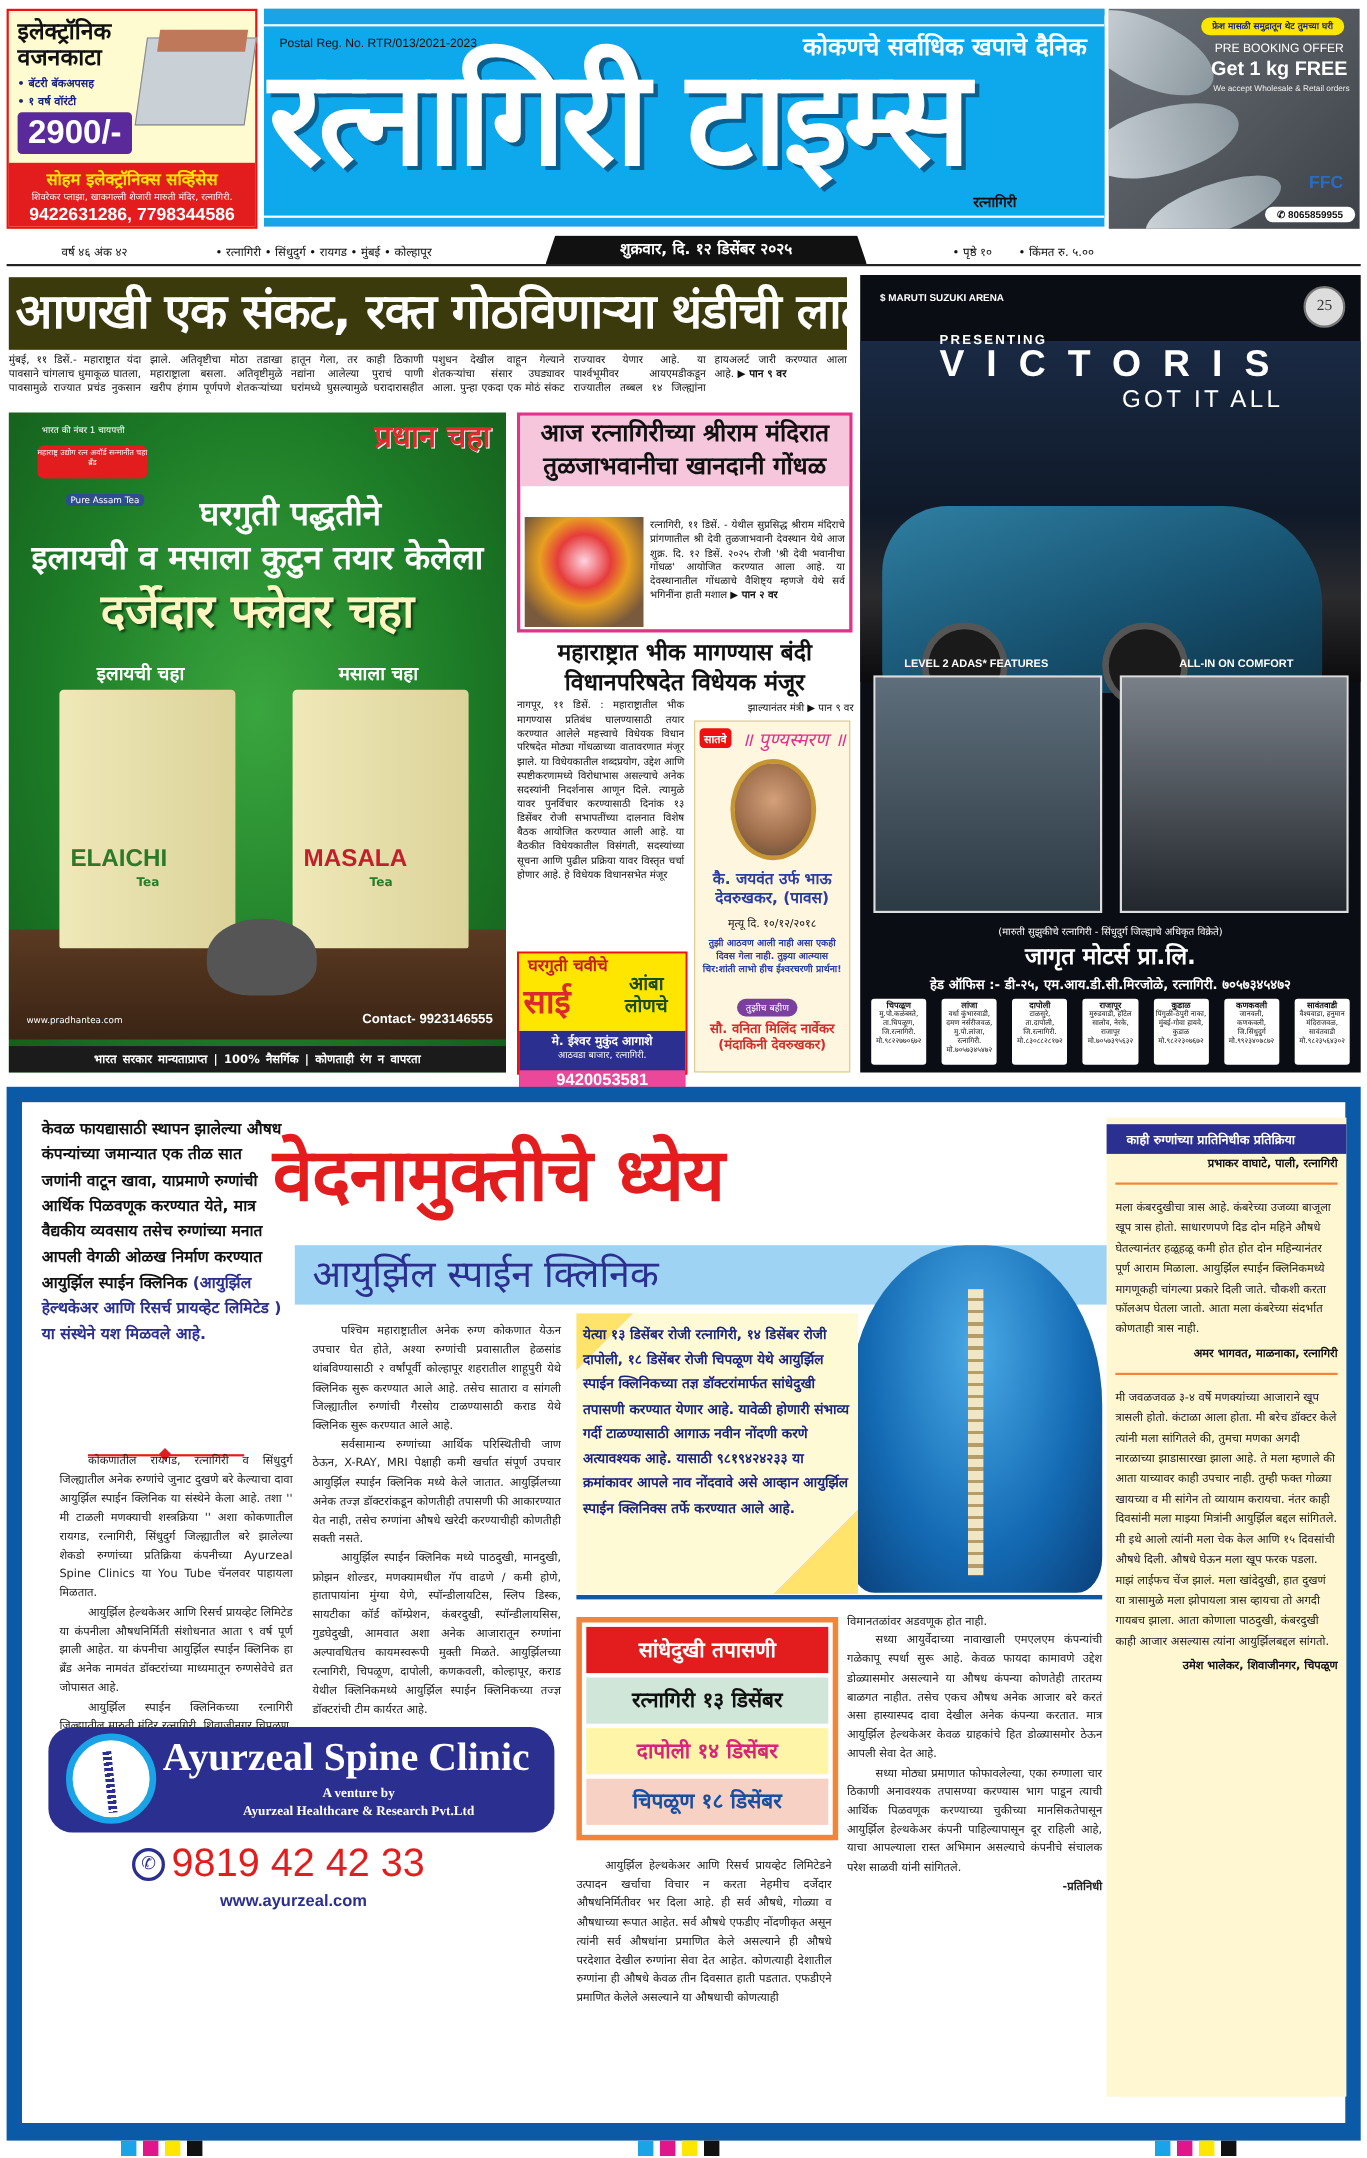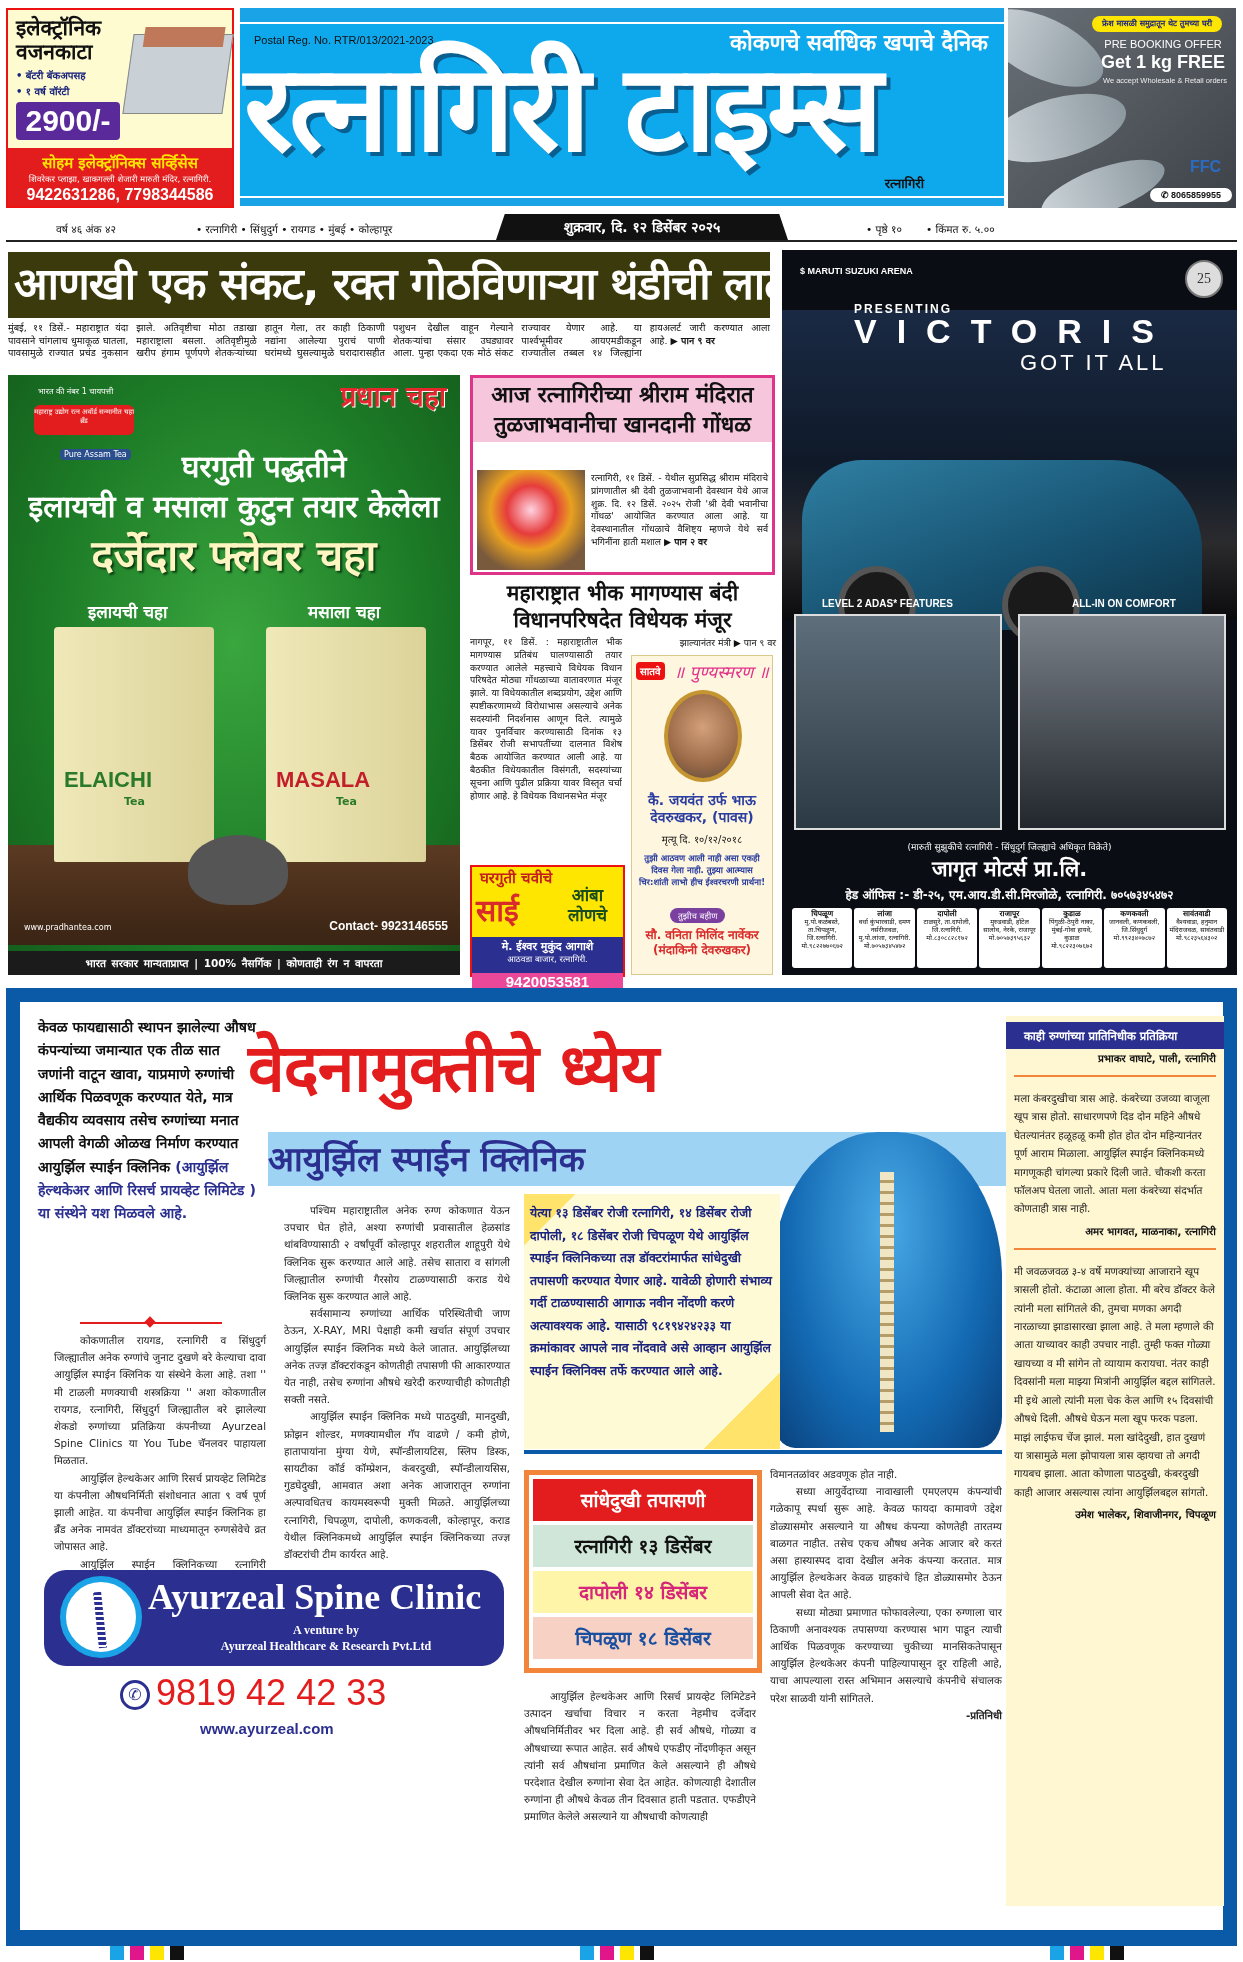--- a/index.html
+++ b/index.html
@@ -94,35 +94,35 @@
 #ad-car .got{position:absolute;left:238px;top:100px;font-size:22px;color:#fff;letter-spacing:3px;font-family:"Liberation Sans",sans-serif}
 #ad-car .car{position:absolute;left:20px;top:150px;width:400px;height:170px;background:linear-gradient(160deg,#2f7fa3,#16506e 60%,#0e3246);border-radius:60px 90px 20px 20px}
 #ad-car .car:before,#ad-car .car:after{content:"";position:absolute;bottom:-14px;width:66px;height:66px;border-radius:50%;background:#1a1a1a;border:6px solid #555}
 #ad-car .car:before{left:36px}#ad-car .car:after{left:200px}
 #ad-car .ft{position:absolute;top:348px;font-size:10px;color:#fff;font-weight:bold;font-family:"Liberation Sans",sans-serif}
 #ad-car .g1,#ad-car .g2{position:absolute;top:364px;width:208px;height:216px;border:2px solid #ddd;background:linear-gradient(#5e6e7a,#2c3a44)}
 #ad-car .g1{left:12px}#ad-car .g2{left:236px;background:linear-gradient(#7a8088,#22272d)}
 #ad-car .auth{position:absolute;left:0;right:0;top:590px;text-align:center;font-size:9px;color:#fff}
 #ad-car .dealer{position:absolute;left:0;right:0;top:604px;text-align:center;font-size:21px;color:#fff;font-weight:bold}
 #ad-car .ho{position:absolute;left:0;right:0;top:636px;text-align:center;font-size:12px;color:#fff;font-weight:bold}
-#ad-car .brs{position:absolute;left:10px;right:10px;top:658px;display:flex;gap:2px}
+#ad-car .brs{position:absolute;left:10px;right:10px;top:658px;display:flex;gap:14px}
 #ad-car .br{flex:1;background:#fff;border-radius:3px;height:60px;font-size:6.5px;text-align:center;padding:2px;line-height:8px}
 #ad-car .br b{display:block;font-size:7.5px}
 
 #ayz{left:6px;top:988px;width:1231px;height:958px;background:#0a5aa8;padding:14px 14px 14px 14px}
 #ayz .inner{position:absolute;left:14px;top:14px;right:14px;bottom:16px;background:#fff}
 #ayz .intro{position:absolute;left:18px;top:14px;width:218px;font-size:14.2px;font-weight:bold;line-height:23.3px;color:#111}
 #ayz .intro2{color:#2b2f8f}
 #ayz .big{position:absolute;left:228px;top:18px;font-size:66px;font-weight:bold;color:#e31d1d;letter-spacing:-1px}
-#ayz .strip{position:absolute;left:248px;top:130px;width:746px;height:54px;background:#9fd3f4;font-size:34px;font-weight:bold;color:#2b2f8f;line-height:54px;}
+#ayz .strip{position:absolute;left:248px;top:130px;width:746px;height:54px;background:#9fd3f4;font-size:34px;font-weight:normal;color:#2b2f8f;line-height:54px;padding-left:16px}
 #ayz .sep{position:absolute;left:60px;top:320px;width:142px;height:2px;background:#e31d1d}
 #ayz .sep:after{content:"";position:absolute;left:66px;top:-4px;width:8px;height:8px;background:#e31d1d;transform:rotate(45deg)}
 .col{position:absolute;font-size:10.3px;line-height:17.2px;text-align:justify;color:#222}
 .col p{text-indent:26px}
-#ayz .c1{left:34px;top:330px;width:212px}
+#ayz .c1{left:34px;top:318px;width:212px}
 #ayz .c2{left:264px;top:200px;width:226px}
 #ayz .event{position:absolute;left:504px;top:192px;width:256px;height:255px;background:linear-gradient(135deg,#ffe36a 0 10%,#fffad6 10% 85%,#ffe36a 85%);font-size:12.4px;font-weight:bold;line-height:22.5px;color:#1a237e;padding:8px 6px}
 #ayz .spine{position:absolute;left:752px;top:130px;width:230px;height:316px;background:radial-gradient(ellipse at 50% 30%,#4aa9e6,#136ab3 60%,#0a3f7a);border-radius:46% 46% 10% 10%}
 #ayz .spine:after{content:"";position:absolute;left:108px;top:40px;width:14px;height:260px;background:repeating-linear-gradient(#f1e6c4 0 8px,#b59d6a 8px 11px)}
 #ayz .rule{position:absolute;left:504px;top:448px;width:478px;height:4px;background:#0a5aa8}
 #ayz .sched{position:absolute;left:504px;top:468px;width:238px;height:203px;border:5px solid #f3853a;background:#fff;padding:4px}
 #ayz .sched div{height:42px;margin-bottom:4px;font-size:19px;font-weight:bold;text-align:center;line-height:42px}
 #ayz .c3{left:750px;top:464px;width:232px}
 #ayz .c4{left:504px;top:686px;width:232px}
 #ayz .logo{position:absolute;left:24px;top:568px;width:460px;height:96px;background:#2b2f8f;border-radius:22px}

